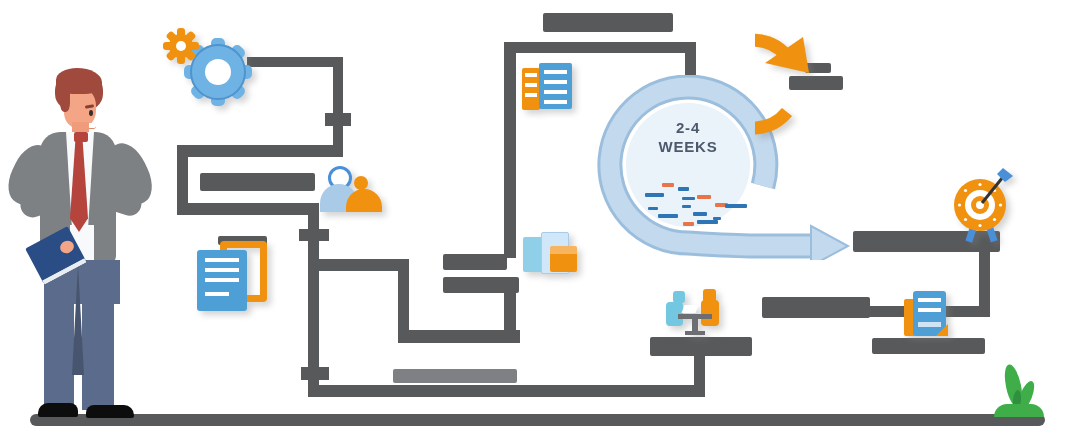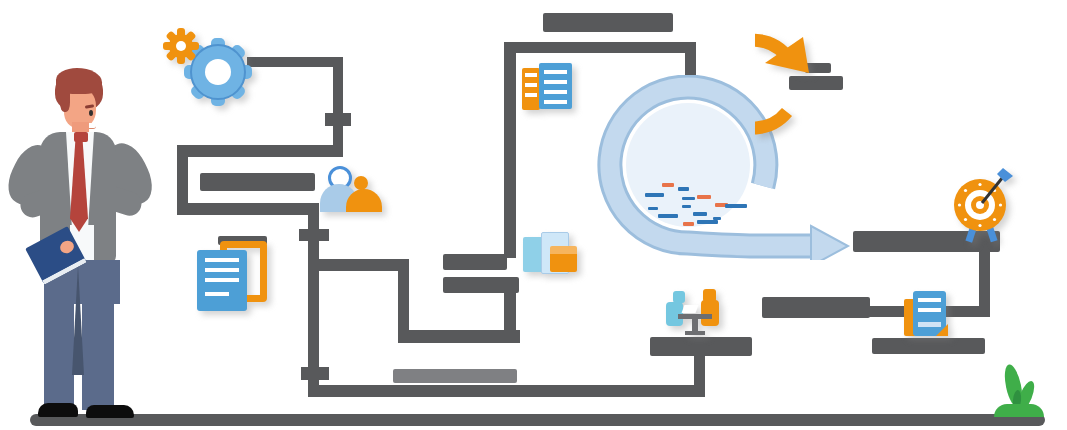--- a/index.html
+++ b/index.html
@@ -54,20 +54,24 @@
   <div class="rbar" style="left:872px;top:338px;width:113px;height:16px;"></div>
   <div class="rbar light" style="left:393px;top:369px;width:124px;height:14px;"></div>
   <div class="rbar" style="left:218px;top:236px;width:49px;height:9px;"></div>
 
   <svg class="abs" style="left:595px;top:75px;" width="270" height="185" viewBox="0 0 270 185">
     <circle cx="93" cy="90" r="62" fill="#eaf2fa"></circle>
     <path d="M 168 111 A 78 78 0 1 0 93 168 C 125 170 140 171 160 171 L 216 171" fill="none" stroke="#9cbedd" stroke-width="25"></path>
     <path d="M 168 111 A 78 78 0 1 0 93 168 C 125 170 140 171 160 171 L 216 171" fill="none" stroke="#c3d9ee" stroke-width="19"></path>
     <polygon points="216,151 253,171 216,191" fill="#c3d9ee" stroke="#9cbedd" stroke-width="2"></polygon>
   </svg>
+  <div class="weeks">
+    <div>2-4</div>
+    <div>WEEKS</div>
+  </div>
   <div class="abs" style="left:640px;top:180px;width:110px;height:50px;">
       <div class="task" style="left: 22px; top: 3px; width: 12px; height: 4px; background: rgb(232, 116, 74);"></div>
       <div class="task" style="left: 38px; top: 7px; width: 11px; height: 4px; background: rgb(46, 117, 182);"></div>
       <div class="task" style="left: 5px; top: 13px; width: 19px; height: 4px; background: rgb(46, 117, 182);"></div>
       <div class="task" style="left: 42px; top: 17px; width: 13px; height: 3px; background: rgb(46, 117, 182);"></div>
       <div class="task" style="left: 57px; top: 15px; width: 14px; height: 4px; background: rgb(232, 116, 74);"></div>
       <div class="task" style="left: 75px; top: 23px; width: 13px; height: 4px; background: rgb(232, 116, 74);"></div>
       <div class="task" style="left: 85px; top: 24px; width: 22px; height: 4px; background: rgb(46, 117, 182);"></div>
       <div class="task" style="left: 42px; top: 25px; width: 9px; height: 3px; background: rgb(46, 117, 182);"></div>
       <div class="task" style="left: 8px; top: 27px; width: 10px; height: 3px; background: rgb(46, 117, 182);"></div>

